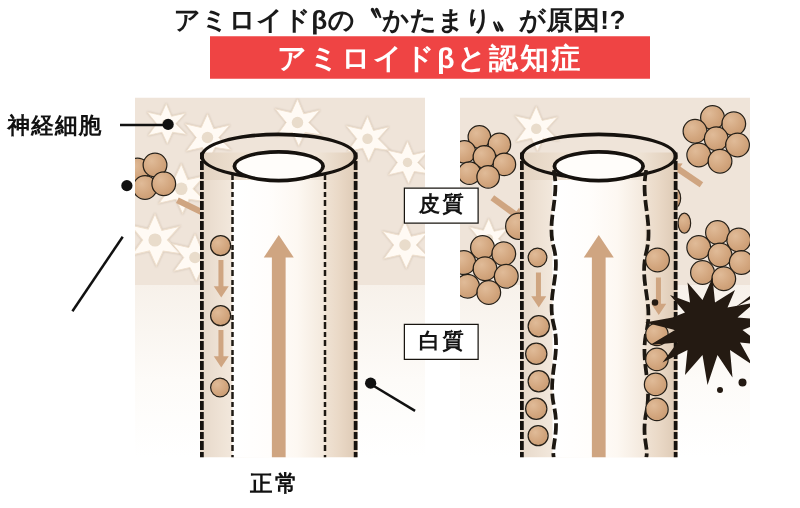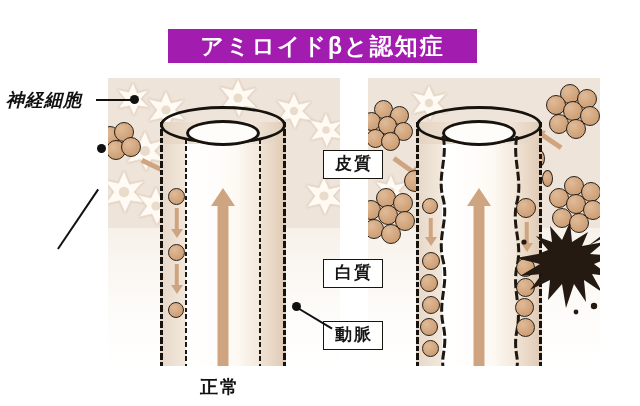--- a/index.html
+++ b/index.html
@@ -28,23 +28,23 @@
     font-size: 21px;
     font-weight: bold;
     color: #1a1a1a;
     letter-spacing: 0.5px;
     white-space: nowrap;
   }
   .banner {
     position: absolute;
     left: 168px;
     top: 29px;
-    width: 309px;
+    width: 352px;
     height: 34px;
-    background: #a21caf;
+    background: #ef4444;
     display: flex;
     align-items: center;
     justify-content: center;
   }
   .banner-text {
     font-size: 23px;
     font-weight: bold;
     color: #ffffff;
     letter-spacing: 2px;
     white-space: nowrap;
@@ -312,20 +312,21 @@
     width: 9px; height: 9px;
     border-radius: 50%;
     background: #111111;
   }
 </style>
 </head>
 <body>
 
 <div id="stage">
 
+  <div class="title-line">アミロイドβの〝かたまり〟が原因!?</div>
 
   <div class="banner">
     <span class="banner-text">アミロイドβと認知症</span>
   </div>
 
   <div class="panel left">
     <div class="cortex"></div>
     <div class="white-matter"></div>
 
     <svg class="neuron" style="left:8px;  top:4px;  width:34px; height:34px;" viewBox="0 0 40 40">
@@ -532,28 +533,27 @@
                L104 36 L84 44 L100 56 L82 54 L92 72 L74 60 L76 82 L64 64 L56 88 L52 64
                L38 80 L40 60 L20 70 L32 54 L10 56 L30 44 L6 38 L28 34 Z" fill="#241a12"></path>
       <circle cx="96" cy="74" r="5" fill="#241a12"></circle>
       <circle cx="84" cy="86" r="3.2" fill="#241a12"></circle>
       <circle cx="66" cy="92" r="2.4" fill="#241a12"></circle>
       <path d="M78 26 L104 6 L100 14 Z" fill="#241a12"></path>
       <circle cx="14" cy="22" r="2.6" fill="#241a12"></circle>
     </svg>
   </div>
 
-  <div class="plain-label" style="left:6px; top:88px;font-style:italic;">神経細胞</div>
+  <div class="plain-label" style="left:6px; top:88px;">神経細胞</div>
   <div class="leader" style="left:96px; top:99px; width:38px;"></div>
   <div class="leader-dot" style="left:130px; top:95px;"></div>
 
   <div class="leader" style="left:58px; top:248px; width:72px; transform:rotate(-56deg);"></div>
   <div class="leader-dot" style="left:97px; top:144px;"></div>
 
   <div class="boxed-label" style="left:323px; top:150px;">皮質</div>
   <div class="boxed-label" style="left:323px; top:259px;">白質</div>
-  <div class="boxed-label" style="left:323px; top:321px;">動脈</div>
   <div class="leader" style="left:296px; top:306px; width:42px; transform:rotate(31deg);"></div>
   <div class="leader-dot" style="left:292px; top:302px;"></div>
 
   <div class="caption-label" style="left:200px; top:375px;">正常</div>
 
 </div>
 
 </body></html>

